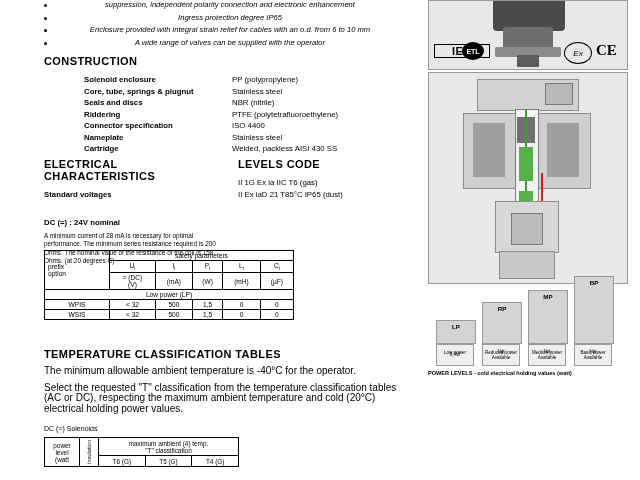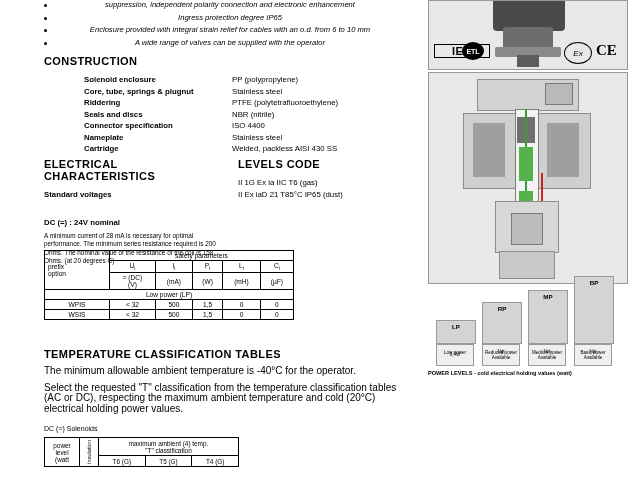--- a/index.html
+++ b/index.html
@@ -174,26 +174,26 @@
       <div class="constr-rows">
         <div class="row">
           <div class="k">Solenoid enclosure</div>
           <div class="v">PP (polypropylene)</div>
         </div>
         <div class="row">
           <div class="k">Core, tube, springs &amp; plugnut</div>
           <div class="v">Stainless steel</div>
         </div>
         <div class="row">
+          <div class="k">Seals and discs</div>
+          <div class="v">NBR (nitrile)</div>
+        </div>
+        <div class="row">
           <div class="k">Riddering</div>
           <div class="v">PTFE (polytetrafluoroethylene)</div>
-        </div>
-        <div class="row">
-          <div class="k">Seals and discs</div>
-          <div class="v">NBR (nitrile)</div>
         </div>
         <div class="row">
           <div class="k">Connector specification</div>
           <div class="v">ISO 4400</div>
         </div>
         <div class="row">
           <div class="k">Nameplate</div>
           <div class="v">Stainless steel</div>
         </div>
         <div class="row">

